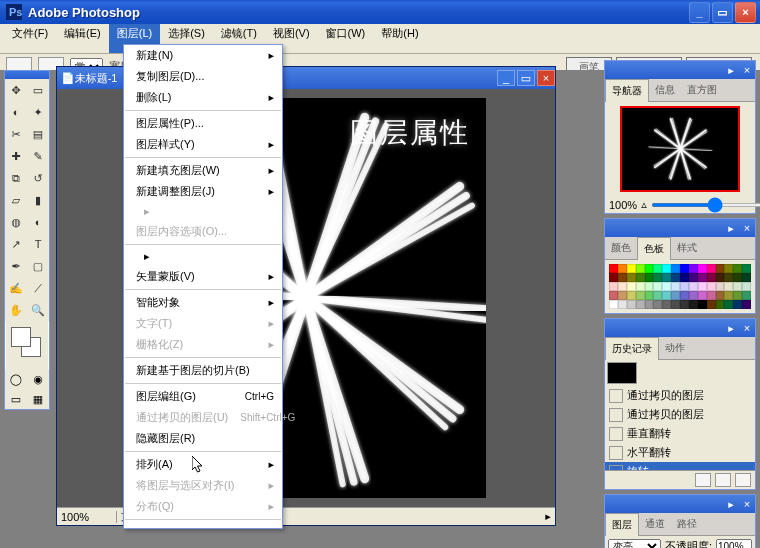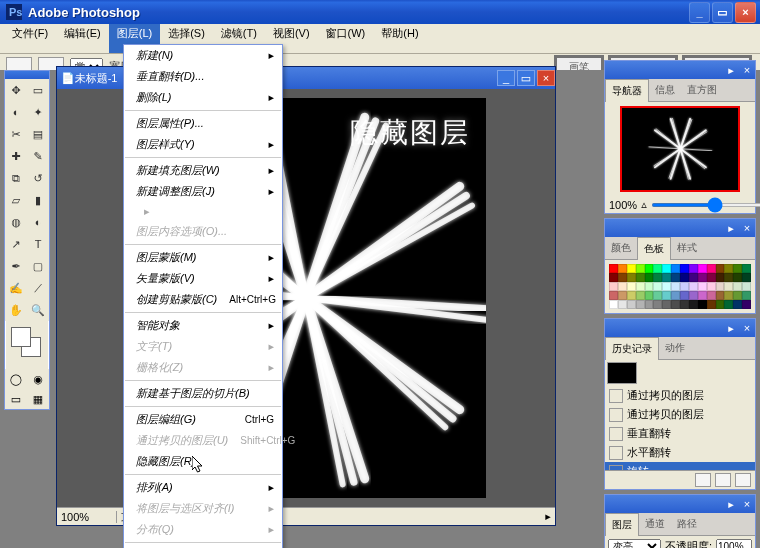--- a/index.html
+++ b/index.html
@@ -16,21 +16,21 @@
 
 .menubar { height:30px; background:#ece9d8; border-bottom:1px solid #aca899; display:flex; padding-left:4px;}
 .menubar .item { padding:2px 8px; color:#000; cursor:default;}
 .menubar .item.active { background:#316ac5; color:#fff;}
 
 .optionsbar { height:26px; background:#ece9d8; border-bottom:1px solid #aca899; display:flex; align-items:center; padding-left:6px; gap:6px; color:#333;}
 .optionsbar .swcell{ width:26px;height:20px;border:1px solid #999;background:#f5f5f5;}
 .optionsbar select{ font-size:11px; height:18px;}
 .optionsbar .field{ display:inline-block; width:40px;}
 .optionsbar .rightbtns { margin-left:auto; display:flex; gap:4px; padding-right:8px;}
-.optionsbar .rbtn { padding:2px 12px; border:3px solid #737373; background:#eee; font-size:10px; color:#555;}
+.optionsbar .rbtn { padding:2px 12px; border:1px solid #737373; background:#eee; font-size:10px; color:#555;}
 
 .workspace { position:absolute; top:70px; left:0; right:0; bottom:0; background:#808080;}
 
 .toolbox { position:absolute; top:70px; left:4px; width:46px; background:#ece9d8; border:1px solid #7a96df; box-shadow:0 0 0 1px #fff inset;}
 .toolbox .tbgrip{ height:8px; background:linear-gradient(#3b77e0,#2a5fd0);}
 .toolbox .tools{ display:grid; grid-template-columns:1fr 1fr;}
 .toolbox .tool{ height:22px; border:1px solid #ece9d8; display:flex;align-items:center;justify-content:center; color:#333;}
 .toolbox .swatches{ height:40px; position:relative; margin:4px;}
 .toolbox .swatches .fg{ position:absolute; width:20px;height:20px; left:2px; top:2px; background:#fff; border:1px solid #666;}
 .toolbox .swatches .bg{ position:absolute; width:20px;height:20px; left:12px; top:12px; background:#fff; border:1px solid #666;}
@@ -49,21 +49,21 @@
 .docwin .dstatus .info{ flex:1; padding-left:4px; color:#333;}
 .watermark{ position:absolute; top:16px; right:16px; color:#fff; font-size:28px; font-weight:300; letter-spacing:2px; text-shadow:0 0 6px #fff8;}
 
 .starlines { position:absolute; width:360px; height:400px; }
 .starlines line { stroke:#fff; stroke-opacity:.85; stroke-linecap:round; filter:url(#glow);}
 
 
 .dropdown { position:absolute; top:44px; left:123px; width:160px; background:#fff; border:1px solid #7a96df; box-shadow:2px 2px 4px rgba(0,0,0,.3);}
 .dropdown .mitem{ display:flex; align-items:center; padding:3px 8px 3px 12px; color:#000; white-space:nowrap;}
 .dropdown .mitem.disabled{ color:#aaa;}
-.dropdown .mitem .lbl{ flex:1;font-style:italic;}
+.dropdown .mitem .lbl{ flex:1;}
 .dropdown .mitem .sc{ margin-left:12px; font-size:10px;}
 .dropdown .mitem .sub{ margin-left:8px;}
 .dropdown hr{ border:none; border-top:1px solid #ccc; margin:2px 1px;}
 .cursor-arrow{ position:absolute; width:12px;height:18px; pointer-events:none; z-index:999;}
 
 
 .panels { position:absolute; top:60px; right:4px; width:152px; display:flex; flex-direction:column; gap:4px;}
 .panel { background:#ece9d8; border:1px solid #7a96df;}
 .panel .ptitle{ height:18px; background:linear-gradient(#4a7fe0,#2a5fd0); color:#fff; display:flex; align-items:center;}
 .panel .ptitle .close{ width:16px; text-align:center;}
@@ -221,37 +221,37 @@
             <line x1="180" y1="200" x2="216.65891650558157" y2="386.4299435193735" stroke="#fff" stroke-width="6" stroke-opacity="0.44999999999999996" stroke-linecap="round" filter="url(#glow)"></line>
             <line x1="180" y1="200" x2="100.0769150619813" y2="372.3725630545367" stroke="#fff" stroke-width="6" stroke-opacity="0.44999999999999996" stroke-linecap="round" filter="url(#glow)"></line>
             <line x1="180" y1="200" x2="14.022815578959353" y2="292.4747222308013" stroke="#fff" stroke-width="6" stroke-opacity="0.44999999999999996" stroke-linecap="round" filter="url(#glow)"></line>
             <line x1="180" y1="200" x2="-8.633640812234574" y2="177.25468061510531" stroke="#fff" stroke-width="6" stroke-opacity="0.44999999999999996" stroke-linecap="round" filter="url(#glow)"></line>
             <line x1="180" y1="200" x2="40.76154216520575" y2="70.72257791946723" stroke="#fff" stroke-width="6" stroke-opacity="0.44999999999999996" stroke-linecap="round" filter="url(#glow)"></line>
             <line x1="180" y1="200" x2="143.3410834944184" y2="13.570056480626477" stroke="#fff" stroke-width="6" stroke-opacity="0.44999999999999996" stroke-linecap="round" filter="url(#glow)"></line>
             <line x1="180" y1="200" x2="259.9230849380187" y2="27.627436945463245" stroke="#fff" stroke-width="6" stroke-opacity="0.44999999999999996" stroke-linecap="round" filter="url(#glow)"></line>
             <line x1="180" y1="200" x2="345.97718442104065" y2="107.52527776919864" stroke="#fff" stroke-width="6" stroke-opacity="0.44999999999999996" stroke-linecap="round" filter="url(#glow)"></line>
           </g>
       </svg>
-      <div class="watermark">隐藏图层</div>
+      <div class="watermark">图层属性</div>
     </div>
   </div>
   <div class="dstatus">
     <div class="zoom">100%</div>
     <div class="info">文档:702.0K/2.94M</div>
     <div style="width:14px;text-align:center">▸</div>
   </div>
 </div>
 
 <div class="dropdown" id="dropdown">
     <div class="mitem">
       <span class="lbl">新建(N)</span>
       <span class="sub">▸</span>
     </div>
     <div class="mitem">
-      <span class="lbl">垂直翻转(D)...</span>
+      <span class="lbl">复制图层(D)...</span>
     </div>
     <div class="mitem">
       <span class="lbl">删除(L)</span>
       <span class="sub">▸</span>
     </div>
     <hr>
     <div class="mitem">
       <span class="lbl">图层属性(P)...</span>
     </div>
     <div class="mitem">
@@ -268,30 +268,25 @@
       <span class="sub">▸</span>
     </div>
     <div class="mitem disabled">
       <span class="sub">▸</span>
     </div>
     <div class="mitem disabled">
       <span class="lbl">图层内容选项(O)...</span>
     </div>
     <hr>
     <div class="mitem">
-      <span class="lbl">图层蒙版(M)</span>
       <span class="sub">▸</span>
     </div>
     <div class="mitem">
       <span class="lbl">矢量蒙版(V)</span>
       <span class="sub">▸</span>
-    </div>
-    <div class="mitem">
-      <span class="lbl">创建剪贴蒙版(C)</span>
-      <span class="sc">Alt+Ctrl+G</span>
     </div>
     <hr>
     <div class="mitem">
       <span class="lbl">智能对象</span>
       <span class="sub">▸</span>
     </div>
     <div class="mitem disabled">
       <span class="lbl">文字(T)</span>
       <span class="sub">▸</span>
     </div>

